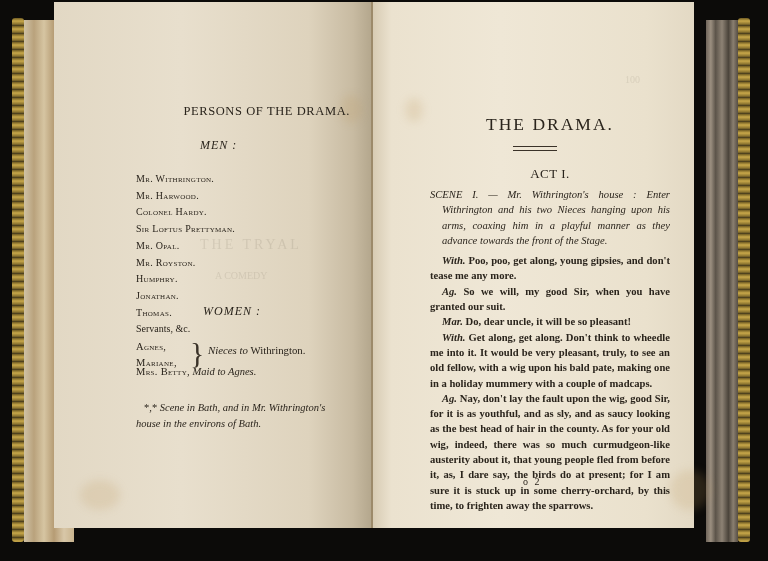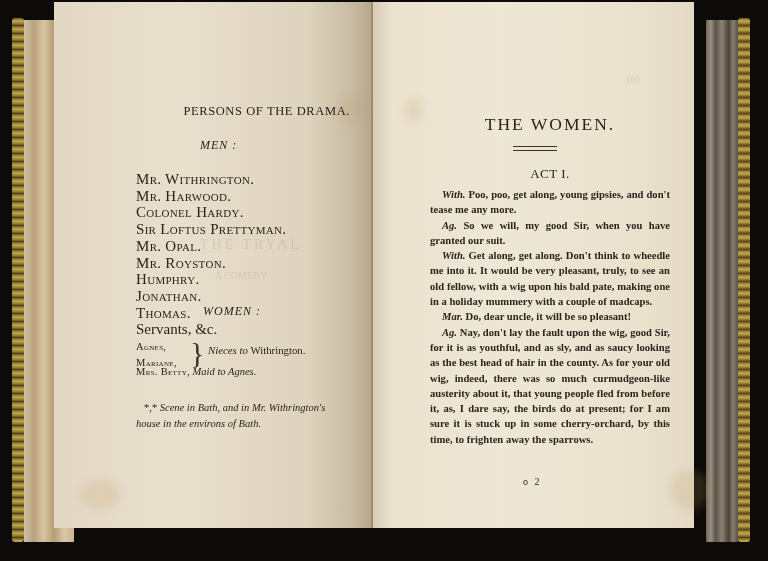--- a/index.html
+++ b/index.html
@@ -53,21 +53,21 @@
       position: absolute; left: 110px; top: 104px; width: 240px;
       font-size: 12.5px; letter-spacing: 0.6px; text-align: right;
     }
     .section-head {
       position: absolute; font-style: italic; font-size: 12px; letter-spacing: 1px;
     }
     .men-head { left: 200px; top: 138px; }
     .women-head { left: 203px; top: 304px; }
     .cast-list {
       position: absolute; left: 136px; top: 171px; margin: 0; padding: 0; list-style: none;
-      font-size: 15px; line-height: 16.7px;
+      font-size: 10px; line-height: 16.7px;
     }
     .sc { font-variant: small-caps; letter-spacing: 0.3px; }
     .women-block { position: absolute; left: 136px; top: 339px; font-size: 10.5px; line-height: 16px; }
     .brace {
       position: absolute; left: 190px; top: 338px; font-size: 30px; line-height: 30px; font-weight: 200; color: #3a3228;
     }
     .nieces-note { position: absolute; left: 208px; top: 344px; font-size: 10.8px; text-align: right; }
     .women-rest { position: absolute; left: 136px; top: 364px; font-size: 10.5px; line-height: 16px; }
     .scene-note { position: absolute; left: 136px; top: 400px; width: 240px; font-size: 10.5px; line-height: 16px; }
     .scene-note .ind { padding-left: 8px; }
@@ -145,25 +145,26 @@
 </div>
 <div class="women-rest">
   <div><span class="sc">Mrs. Betty,</span> <i>Maid to Agnes.</i></div>
 </div>
 
 <div class="scene-note">
   <div class="ind"><span>*,*</span> <i>Scene in Bath, and in Mr. Withrington's</i></div>
   <div><i>house in the environs of Bath.</i></div>
 </div>
 
-<div class="play-title">THE WOMEN.</div>
+<div class="play-title">THE DRAMA.</div>
 <div class="double-rule"></div>
 <div class="act-head">ACT I.</div>
 
 <div class="play-text">
+  <p class="stage-dir"><i>SCENE I. — Mr. Withrington's house : Enter Withrington and his two Nieces hanging upon his arms, coaxing him in a playful manner as they advance towards the front of the Stage.</i></p>
   <p class="speech"><span class="spk">With.</span> <span>Poo, poo, get along, young gipsies, and don't tease me any more.</span></p>
   <p class="speech"><span class="spk">Ag.</span> <span>So we will, my good Sir, when you have granted our suit.</span></p>
+  <p class="speech"><span class="spk">Mar.</span> <span>Do, dear uncle, it will be so pleasant!</span></p>
   <p class="speech"><span class="spk">With.</span> <span>Get along, get along. Don't think to wheedle me into it. It would be very pleasant, truly, to see an old fellow, with a wig upon his bald pate, making one in a holiday mummery with a couple of madcaps.</span></p>
-  <p class="speech"><span class="spk">Mar.</span> <span>Do, dear uncle, it will be so pleasant!</span></p>
   <p class="speech"><span class="spk">Ag.</span> <span>Nay, don't lay the fault upon the wig, good Sir, for it is as youthful, and as sly, and as saucy looking as the best head of hair in the county. As for your old wig, indeed, there was so much curmudgeon-like austerity about it, that young people fled from before it, as, I dare say, the birds do at present; for I am sure it is stuck up in some cherry-orchard, by this time, to frighten away the sparrows.</span></p>
 </div>
 
 <div class="folio">o 2</div>
 
 </body></html>

